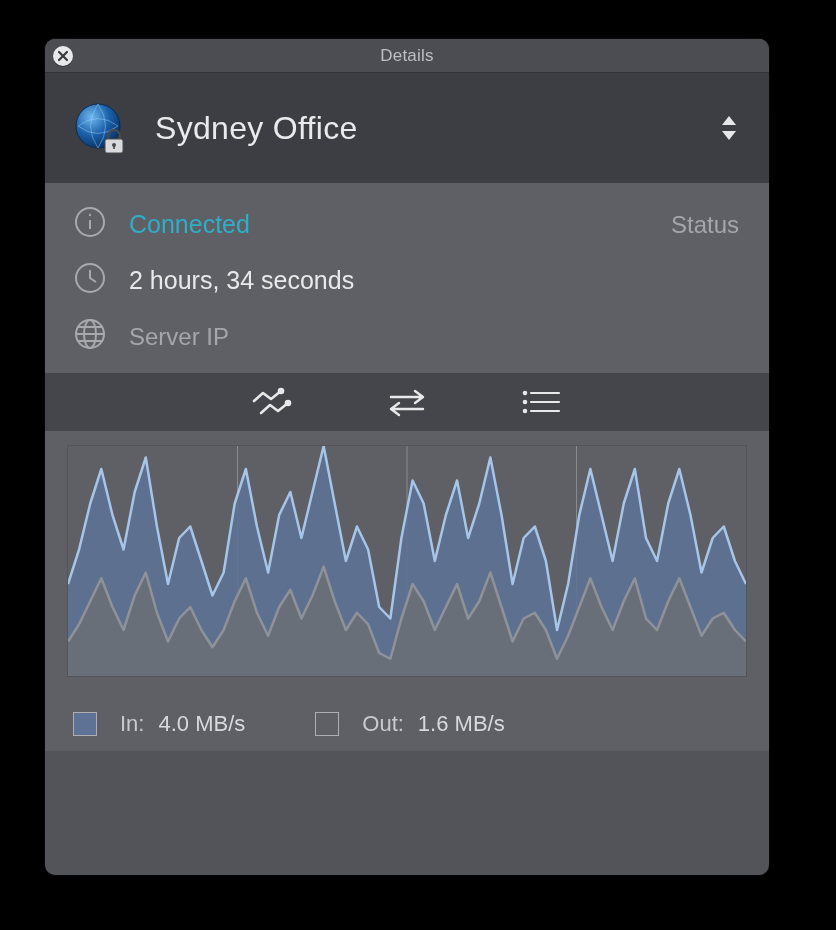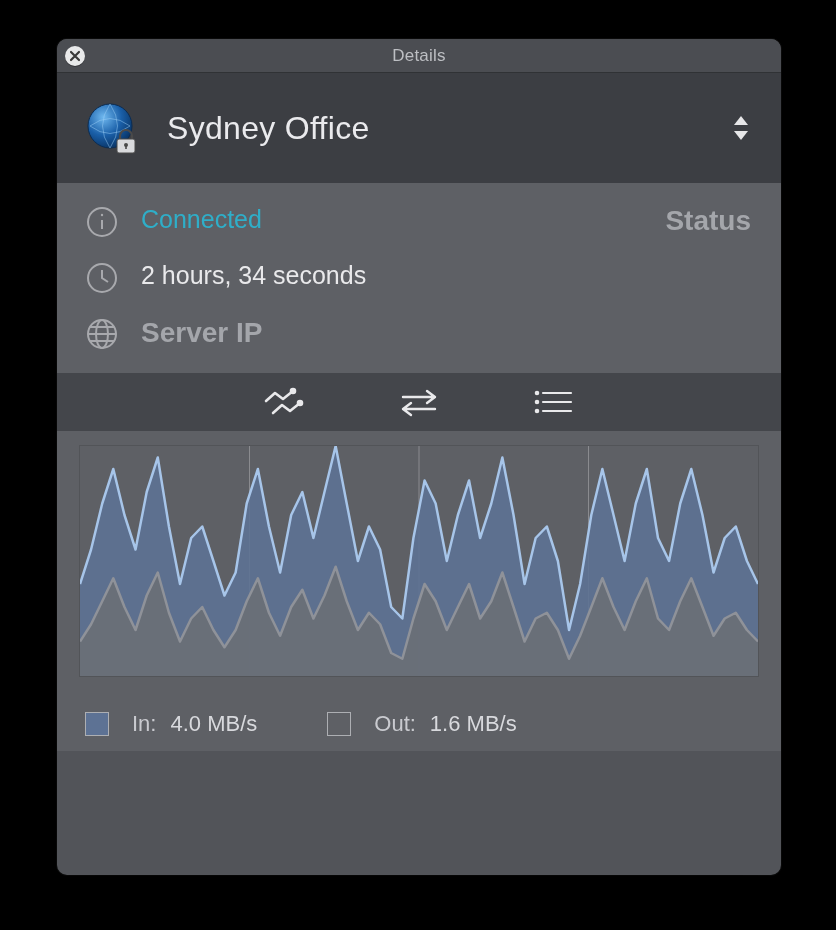--- a/index.html
+++ b/index.html
@@ -1,19 +1,19 @@
 <!DOCTYPE html>
 <html><head>
 <meta charset="utf-8">
 <style>
   * { box-sizing: border-box; margin: 0; padding: 0; }
   html, body { width: 836px; height: 930px; background: #000; font-family: -apple-system, "Helvetica Neue", Arial, sans-serif; overflow: hidden; }
   .window {
     position: absolute;
-    left: 57px; top: 39px;
+    left: 45px; top: 39px;
     width: 724px; height: 836px;
     background: #525459;
     border-radius: 10px;
     box-shadow: 0 20px 60px rgba(0,0,0,0.8), 0 0 0 1px rgba(255,255,255,0.05);
     overflow: hidden;
     color: #dcdde0;
   }
   .titlebar {
     height: 34px;
     display: flex;
@@ -45,26 +45,26 @@
   .stepper { width: 24px; display: flex; flex-direction: column; align-items: center; gap: 6px; cursor: pointer; }
   .stepper .tri { width:0; height:0; border-left:7px solid transparent; border-right:7px solid transparent; }
   .stepper .up { border-bottom: 9px solid #e7e7e9; }
   .stepper .down { border-top: 9px solid #e7e7e9; }
 
   .details {
     padding: 22px 30px 22px 28px;
     display: flex; flex-direction: column; gap: 22px;
     background: #5e6065;
   }
-  .drow { display:flex; align-items:flex-start; gap: 22px; }
+  .drow { display:flex; align-items:flex-end; gap: 22px; }
   .dicon { width: 34px; height: 34px; flex-shrink:0; display:flex; align-items:center; justify-content:center; }
   .dicon svg { stroke: #a8a9ad; fill:none; }
   .dval { font-size: 25px; flex:1; color: #e9e9eb; font-weight: 400; }
   .dval.accent { color: #2faec8; }
-  .dlabel { font-size: 28px; color: #a4a6ab; font-weight: 700; }
+  .dlabel { font-size: 24px; color: #a4a6ab; font-weight: 400; }
 
   .tabbar {
     height: 58px; background: #44464b;
     display:flex; align-items:center; justify-content:center; gap: 90px;
   }
   .tab { cursor:pointer; display:flex; align-items:center; justify-content:center; }
   .tab svg { stroke:#e9e9eb; fill:none; }
 
   .graph-area { padding: 14px 22px 0 22px; background:#5e6065; }
   .graph-box {

